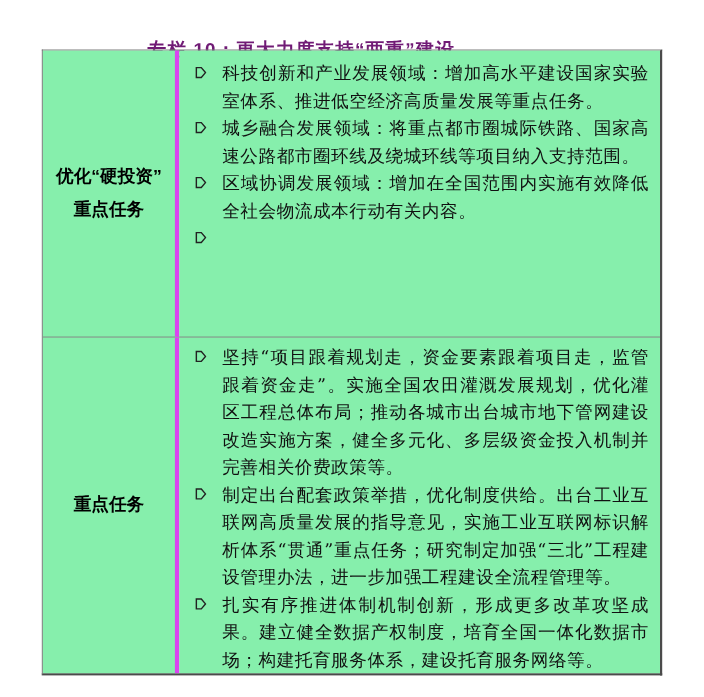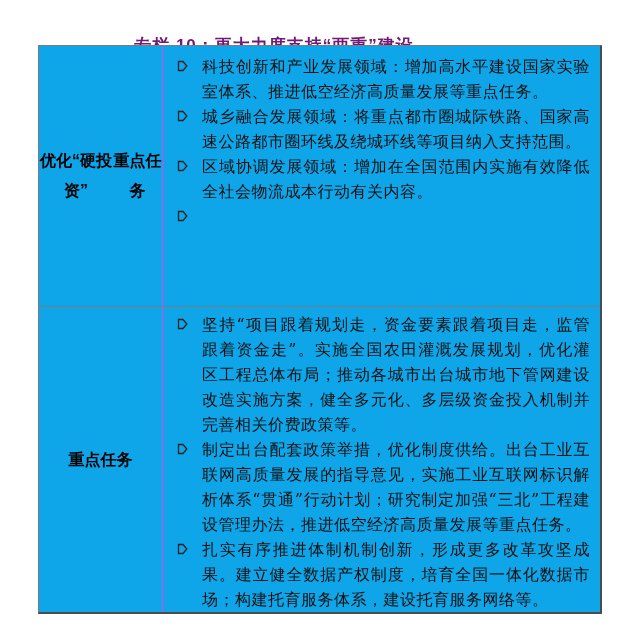--- a/index.html
+++ b/index.html
@@ -24,28 +24,28 @@
     left: 38px; top: 45px;
     width: 564px; height: 569px;
     border: 1px solid #7d7d7d;
     border-right: 2px solid #4b4b4b;
     border-bottom: 2px solid #4b4b4b;
     display: grid;
     grid-template-columns: 124px 1fr;
     grid-template-rows: 261px 1fr;
   }
 
-  .cell { background: #0ea5e9; }
+  .cell { background: #86efac; }
   .head-cell {
-    border-right: 1px solid #d946ef;
+    border-right: 4px solid #d946ef;
     display: flex;
-    flex-direction: row;
+    flex-direction: column;
     justify-content: center;
     align-items: center;
-    text-align: center;
+    text-align: right;
     font-family: "Liberation Sans", sans-serif;
     font-weight: bold;
     font-size: 16px;
     line-height: 30px;
     color: #000000;
   }
   .row1 { border-bottom: 1px solid #7d7d7d; }
 
   .body-cell { padding: 8px 10px 0 13px; }
   .row2.body-cell { padding-top: 5px; }
@@ -112,21 +112,21 @@
     <div class="item">
       <span class="marker"><svg width="11" height="12" viewBox="0 0 11 12">
             <path d="M1.5 1.5 L6 1.5 L9.8 6 L6 10.5 L1.5 10.5 Z" fill="none" stroke="#222222" stroke-width="1.3"></path>
           </svg></span>
       <span class="item-text">坚持“项目跟着规划走，资金要素跟着项目走，监管跟着资金走”。实施全国农田灌溉发展规划，优化灌区工程总体布局；推动各城市出台城市地下管网建设改造实施方案，健全多元化、多层级资金投入机制并完善相关价费政策等。</span>
     </div>
     <div class="item">
       <span class="marker"><svg width="11" height="12" viewBox="0 0 11 12">
             <path d="M1.5 1.5 L6 1.5 L9.8 6 L6 10.5 L1.5 10.5 Z" fill="none" stroke="#222222" stroke-width="1.3"></path>
           </svg></span>
-      <span class="item-text">制定出台配套政策举措，优化制度供给。出台工业互联网高质量发展的指导意见，实施工业互联网标识解析体系“贯通”行动计划；研究制定加强“三北”工程建设管理办法，推进低空经济高质量发展等重点任务。</span>
+      <span class="item-text">制定出台配套政策举措，优化制度供给。出台工业互联网高质量发展的指导意见，实施工业互联网标识解析体系“贯通”重点任务；研究制定加强“三北”工程建设管理办法，进一步加强工程建设全流程管理等。</span>
     </div>
     <div class="item">
       <span class="marker"><svg width="11" height="12" viewBox="0 0 11 12">
             <path d="M1.5 1.5 L6 1.5 L9.8 6 L6 10.5 L1.5 10.5 Z" fill="none" stroke="#222222" stroke-width="1.3"></path>
           </svg></span>
       <span class="item-text">扎实有序推进体制机制创新，形成更多改革攻坚成果。建立健全数据产权制度，培育全国一体化数据市场；构建托育服务体系，建设托育服务网络等。</span>
     </div>
   </div>
 
 </div>

